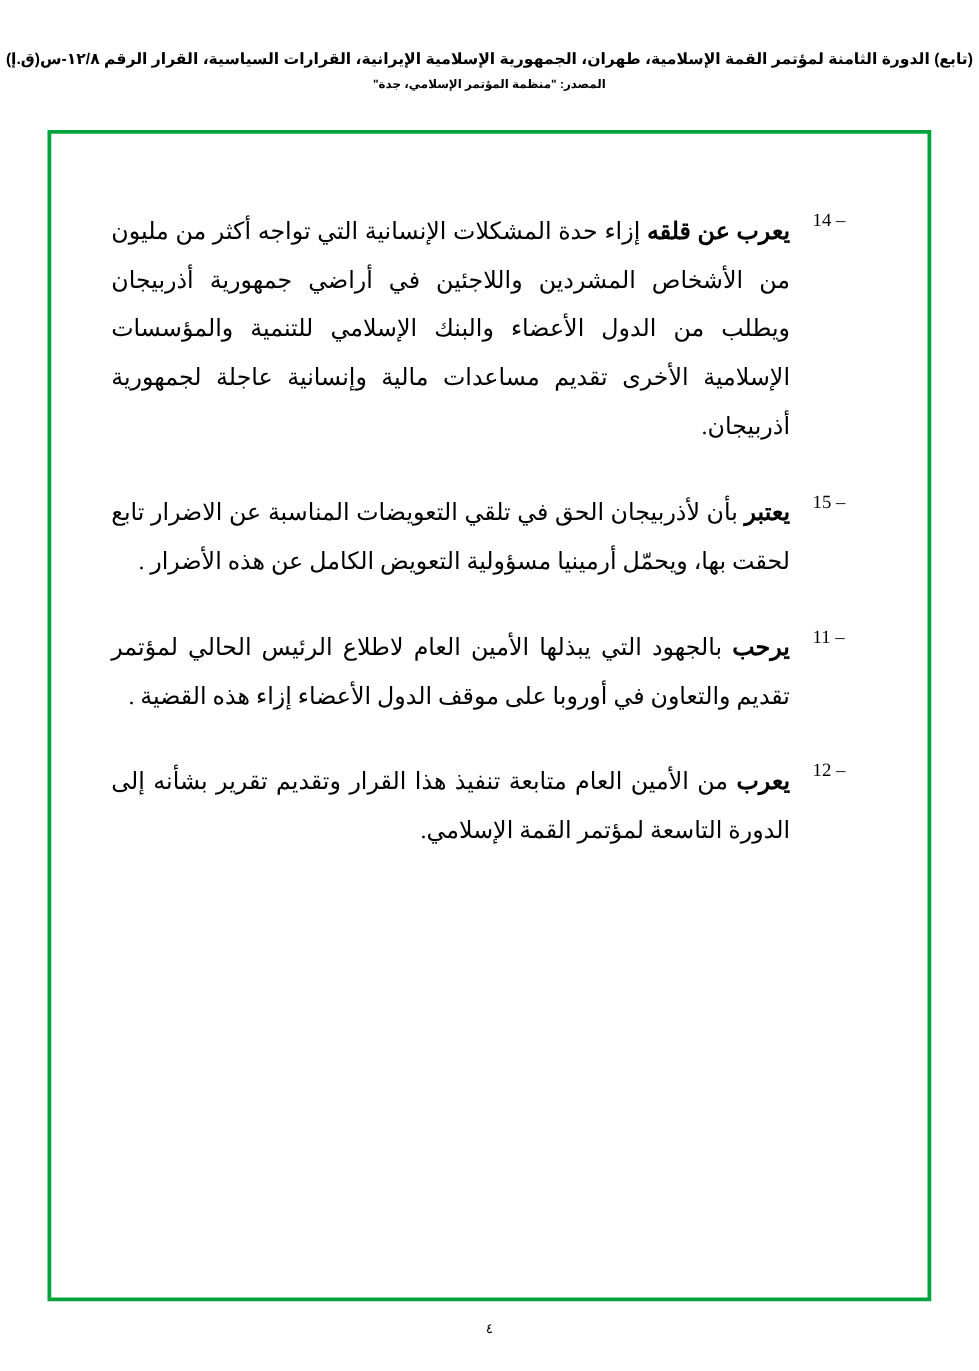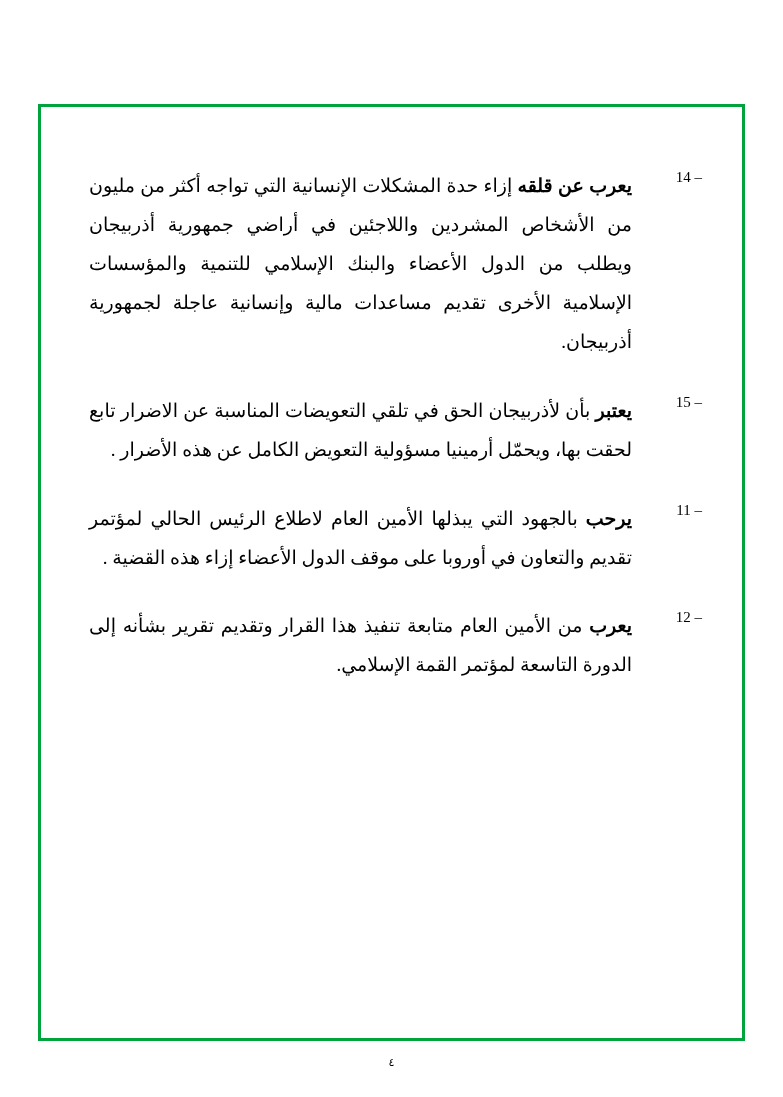--- a/index.html
+++ b/index.html
@@ -60,21 +60,21 @@
   }
   .clause {
     display: flex;
     flex-direction: row;
     align-items: flex-start;
     margin-bottom: 30px;
   }
   .clause-num {
     flex: 0 0 auto;
     width: 52px;
-    text-align: right;
+    text-align: left;
     padding-left: 6px;
     font-size: 15px;
     font-family: "Liberation Serif", "DejaVu Serif", serif;
     direction: ltr;
     unicode-bidi: isolate;
     padding-top: 2px;
   }
   .clause-body {
     flex: 1 1 auto;
     font-size: 19px;
@@ -95,20 +95,24 @@
     text-align: center;
     font-size: 11px;
     font-family: "Liberation Serif", "DejaVu Serif", serif;
   }
 </style>
 </head>
 <body>
 
 <div class="page">
 
+  <div class="doc-header">
+    <div class="title-line">(تابع) الدورة الثامنة لمؤتمر القمة الإسلامية، طهران، الجمهورية الإسلامية الإيرانية، القرارات السياسية، القرار الرقم ١٢/٨-س(ق.إ)</div>
+    <div class="source-line">المصدر: "منظمة المؤتمر الإسلامي، جدة"</div>
+  </div>
 
   <div class="frame">
     <div class="content">
 
       <div class="clause">
         <div class="clause-num">14 –</div>
         <div class="clause-body"><span class="verb">يعرب عن قلقه</span><span> إزاء حدة المشكلات الإنسانية التي تواجه أكثر من مليون من الأشخاص المشردين واللاجئين في أراضي جمهورية أذربيجان ويطلب من الدول الأعضاء والبنك الإسلامي للتنمية والمؤسسات الإسلامية الأخرى تقديم مساعدات مالية وإنسانية عاجلة لجمهورية أذربيجان.</span></div>
       </div>
 
       <div class="clause">

